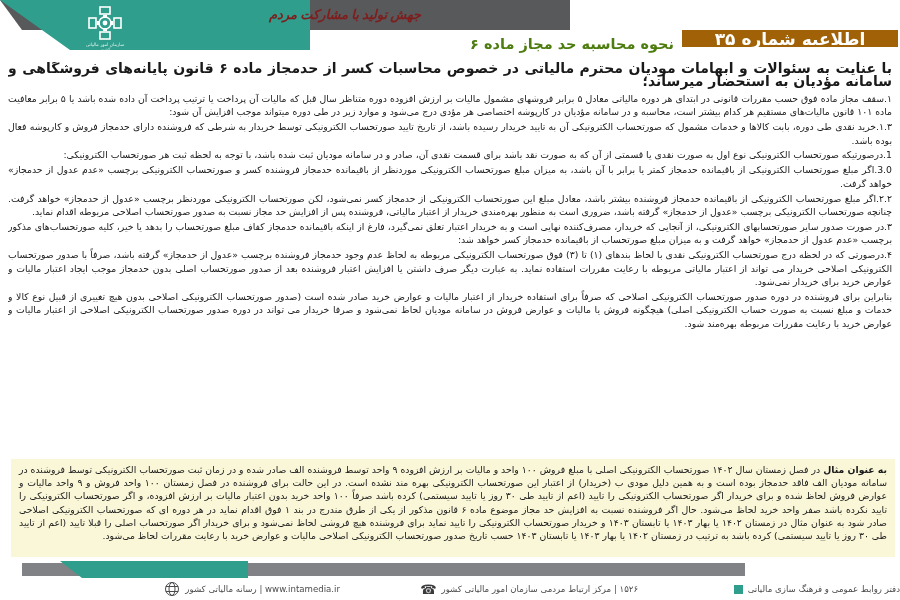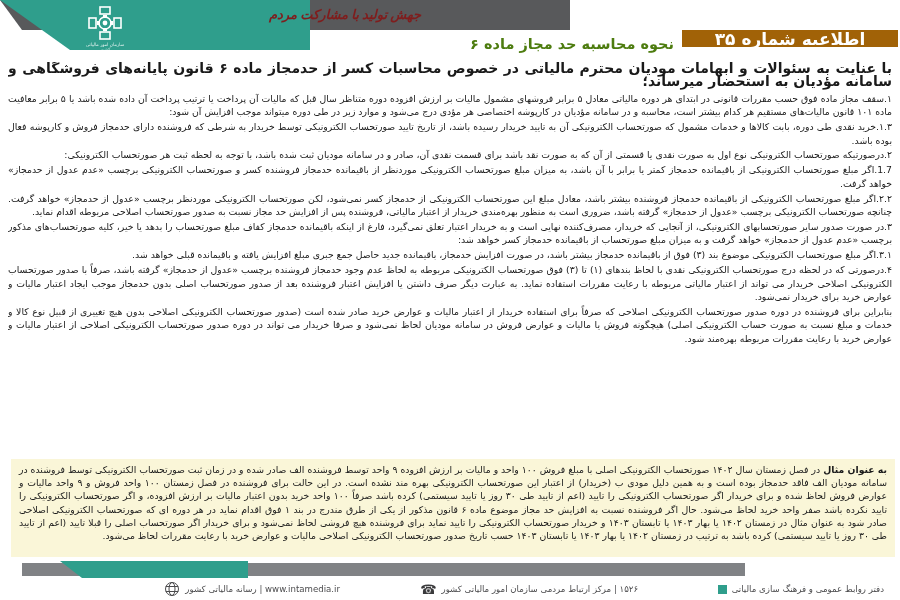--- a/index.html
+++ b/index.html
@@ -38,21 +38,21 @@
     font-size:9.3px; line-height:13.2px; text-align:justify; }
   .example .lead { font-weight:bold; }
 
   
   .foot-gray-bar { position:absolute; top:563px; right:155px; left:22px; height:13px; background:#808285; }
   .foot-teal-bar2 { position:absolute; top:561px; right:652px; width:188px; height:17px;
     background:#2F9E8C; clip-path:polygon(188px 0,0 0,22px 17px,188px 17px); }
   .foot-row { position:absolute; top:579px; left:0; right:0; height:20px;
     display:flex; flex-direction:row; align-items:center; color:#4A4A4C; font-size:8.6px; }
   .foot-item { display:flex; align-items:center; gap:5px; white-space:nowrap; }
-  .f-office { position:absolute; right:16px;margin-left:20px; }
+  .f-office { position:absolute; right:0;margin-left:20px; }
   .f-phone  { position:absolute; right:262px; }
   .f-web    { position:absolute; right:560px; }
   .sq { width:9px; height:9px; background:#2F9E8C; display:inline-block; }
   .phone-glyph { font-size:13px; color:#3a3a3c; line-height:1; }
 </style>
 </head>
 <body>
 
 <div class="page">
 
@@ -83,25 +83,24 @@
 
   <div class="title-row">
     <div class="badge">اطلاعیه شماره ۳۵</div>
     <div class="subtitle">نحوه محاسبه حد مجاز ماده ۶</div>
   </div>
 
   <div class="doc">
     <p class="intro">با عنایت به سئوالات و ابهامات مودیان محترم مالیاتی در خصوص محاسبات کسر از حدمجاز ماده ۶ قانون پایانه‌های فروشگاهی و سامانه مؤدیان به استحضار میرساند؛</p>
     <p>۱.سقف مجاز ماده فوق حسب مقررات قانونی در ابتدای هر دوره مالیاتی معادل ۵ برابر فروشهای مشمول مالیات بر ارزش افزوده دوره متناظر سال قبل که مالیات آن پرداخت یا ترتیب پرداخت آن داده شده باشد یا ۵ برابر معافیت ماده ۱۰۱ قانون مالیات‌های مستقیم هر کدام بیشتر است، محاسبه و در سامانه مؤدیان در کارپوشه اختصاصی هر مؤدی درج می‌شود و موارد زیر در طی دوره میتواند موجب افزایش آن شود:</p>
     <p>۱.۳.خرید نقدی طی دوره، بابت کالاها و خدمات مشمول که صورتحساب الکترونیکی آن به تایید خریدار رسیده باشد، از تاریخ تایید صورتحساب الکترونیکی توسط خریدار به شرطی که فروشنده دارای حدمجاز فروش و کارپوشه فعال بوده باشد.</p>
-    <p>۲.درصورتیکه صورتحساب الکترونیکی نوع اول به صورت نقدی یا قسمتی از آن که به صورت نقد باشد برای قسمت نقدی آن، صادر و در سامانه مودیان ثبت شده باشد، با توجه به لحظه ثبت هر صورتحساب الکترونیکی:</p>
-    <p>1.7.اگر مبلغ صورتحساب الکترونیکی از باقیمانده حدمجاز کمتر یا برابر با آن باشد، به میزان مبلغ صورتحساب الکترونیکی موردنظر از باقیمانده حدمجاز فروشنده کسر و صورتحساب الکترونیکی برچسب «عدم عدول از حدمجاز» خواهد گرفت.</p>
+    <p>1.درصورتیکه صورتحساب الکترونیکی نوع اول به صورت نقدی یا قسمتی از آن که به صورت نقد باشد برای قسمت نقدی آن، صادر و در سامانه مودیان ثبت شده باشد، با توجه به لحظه ثبت هر صورتحساب الکترونیکی:</p>
+    <p>3.0.اگر مبلغ صورتحساب الکترونیکی از باقیمانده حدمجاز کمتر یا برابر با آن باشد، به میزان مبلغ صورتحساب الکترونیکی موردنظر از باقیمانده حدمجاز فروشنده کسر و صورتحساب الکترونیکی برچسب «عدم عدول از حدمجاز» خواهد گرفت.</p>
     <p>۲.۲.اگر مبلغ صورتحساب الکترونیکی از باقیمانده حدمجاز فروشنده بیشتر باشد، معادل مبلغ این صورتحساب الکترونیکی از حدمجاز کسر نمی‌شود، لکن صورتحساب الکترونیکی موردنظر برچسب «عدول از حدمجاز» خواهد گرفت. چنانچه صورتحساب الکترونیکی برچسب «عدول از حدمجاز» گرفته باشد، ضروری است به منظور بهره‌مندی خریدار از اعتبار مالیاتی، فروشنده پس از افزایش حد مجاز نسبت به صدور صورتحساب اصلاحی مربوطه اقدام نماید.</p>
     <p>۳.در صورت صدور سایر صورتحسابهای الکترونیکی، از آنجایی که خریدار، مصرف‌کننده نهایی است و به خریدار اعتبار تعلق نمی‌گیرد، فارغ از اینکه باقیمانده حدمجاز کفاف مبلغ صورتحساب را بدهد یا خیر، کلیه صورتحساب‌های مذکور برچسب «عدم عدول از حدمجاز» خواهد گرفت و به میزان مبلغ صورتحساب از باقیمانده حدمجاز کسر خواهد شد:</p>
-    <p>۳.۱.اگر مبلغ صورتحساب الکترونیکی موضوع بند (۳) فوق از باقیمانده حدمجاز بیشتر باشد، در صورت افزایش حدمجاز، باقیمانده جدید حاصل جمع جبری مبلغ افزایش یافته و باقیمانده قبلی خواهد شد.</p>
     <p>۴.درصورتی که در لحظه درج صورتحساب الکترونیکی نقدی با لحاظ بندهای (۱) تا (۳) فوق صورتحساب الکترونیکی مربوطه به لحاظ عدم وجود حدمجاز فروشنده برچسب «عدول از حدمجاز» گرفته باشد، صرفاً با صدور صورتحساب الکترونیکی اصلاحی خریدار می تواند از اعتبار مالیاتی مربوطه با رعایت مقررات استفاده نماید. به عبارت دیگر صرف داشتن یا افزایش اعتبار فروشنده بعد از صدور صورتحساب اصلی بدون حدمجاز موجب ایجاد اعتبار مالیات و عوارض خرید برای خریدار نمی‌شود.</p>
     <p>بنابراین برای فروشنده در دوره صدور صورتحساب الکترونیکی اصلاحی که صرفاً برای استفاده خریدار از اعتبار مالیات و عوارض خرید صادر شده است (صدور صورتحساب الکترونیکی اصلاحی بدون هیچ تغییری از قبیل نوع کالا و خدمات و مبلغ نسبت به صورت حساب الکترونیکی اصلی) هیچگونه فروش یا مالیات و عوارض فروش در سامانه مودیان لحاظ نمی‌شود و صرفا خریدار می تواند در دوره صدور صورتحساب الکترونیکی اصلاحی از اعتبار مالیات و عوارض خرید با رعایت مقررات مربوطه بهره‌مند شود.</p>
   </div>
 
   <div class="example">
     <span class="lead">به عنوان مثال</span><span> در فصل زمستان سال ۱۴۰۲ صورتحساب الکترونیکی اصلی با مبلغ فروش ۱۰۰ واحد و مالیات بر ارزش افزوده ۹ واحد توسط فروشنده الف صادر شده و در زمان ثبت صورتحساب الکترونیکی توسط فروشنده در سامانه مودیان الف فاقد حدمجاز بوده است و به همین دلیل مودی ب (خریدار) از اعتبار این صورتحساب الکترونیکی بهره مند نشده است. در این حالت برای فروشنده در فصل زمستان ۱۰۰ واحد فروش و ۹ واحد مالیات و عوارض فروش لحاظ شده و برای خریدار اگر صورتحساب الکترونیکی را تایید (اعم از تایید طی ۳۰ روز یا تایید سیستمی) کرده باشد صرفاً ۱۰۰ واحد خرید بدون اعتبار مالیات بر ارزش افزوده، و اگر صورتحساب الکترونیکی را تایید نکرده باشد صفر واحد خرید لحاظ می‌شود. حال اگر فروشنده نسبت به افزایش حد مجاز موضوع ماده ۶ قانون مذکور از یکی از طرق مندرج در بند ۱ فوق اقدام نماید در هر دوره ای که صورتحساب الکترونیکی اصلاحی صادر شود به عنوان مثال در زمستان ۱۴۰۲ یا بهار ۱۴۰۳ یا تابستان ۱۴۰۳ و خریدار صورتحساب الکترونیکی را تایید نماید برای فروشنده هیچ فروشی لحاظ نمی‌شود و برای خریدار اگر صورتحساب اصلی را قبلا تایید (اعم از تایید طی ۳۰ روز یا تایید سیستمی) کرده باشد به ترتیب در زمستان ۱۴۰۲ یا بهار ۱۴۰۳ یا تابستان ۱۴۰۳ حسب تاریخ صدور صورتحساب الکترونیکی اصلاحی مالیات و عوارض خرید با رعایت مقررات لحاظ می‌شود.</span>
   </div>
 
   <div class="foot-gray-bar"></div>
   <div class="foot-teal-bar2"></div>

